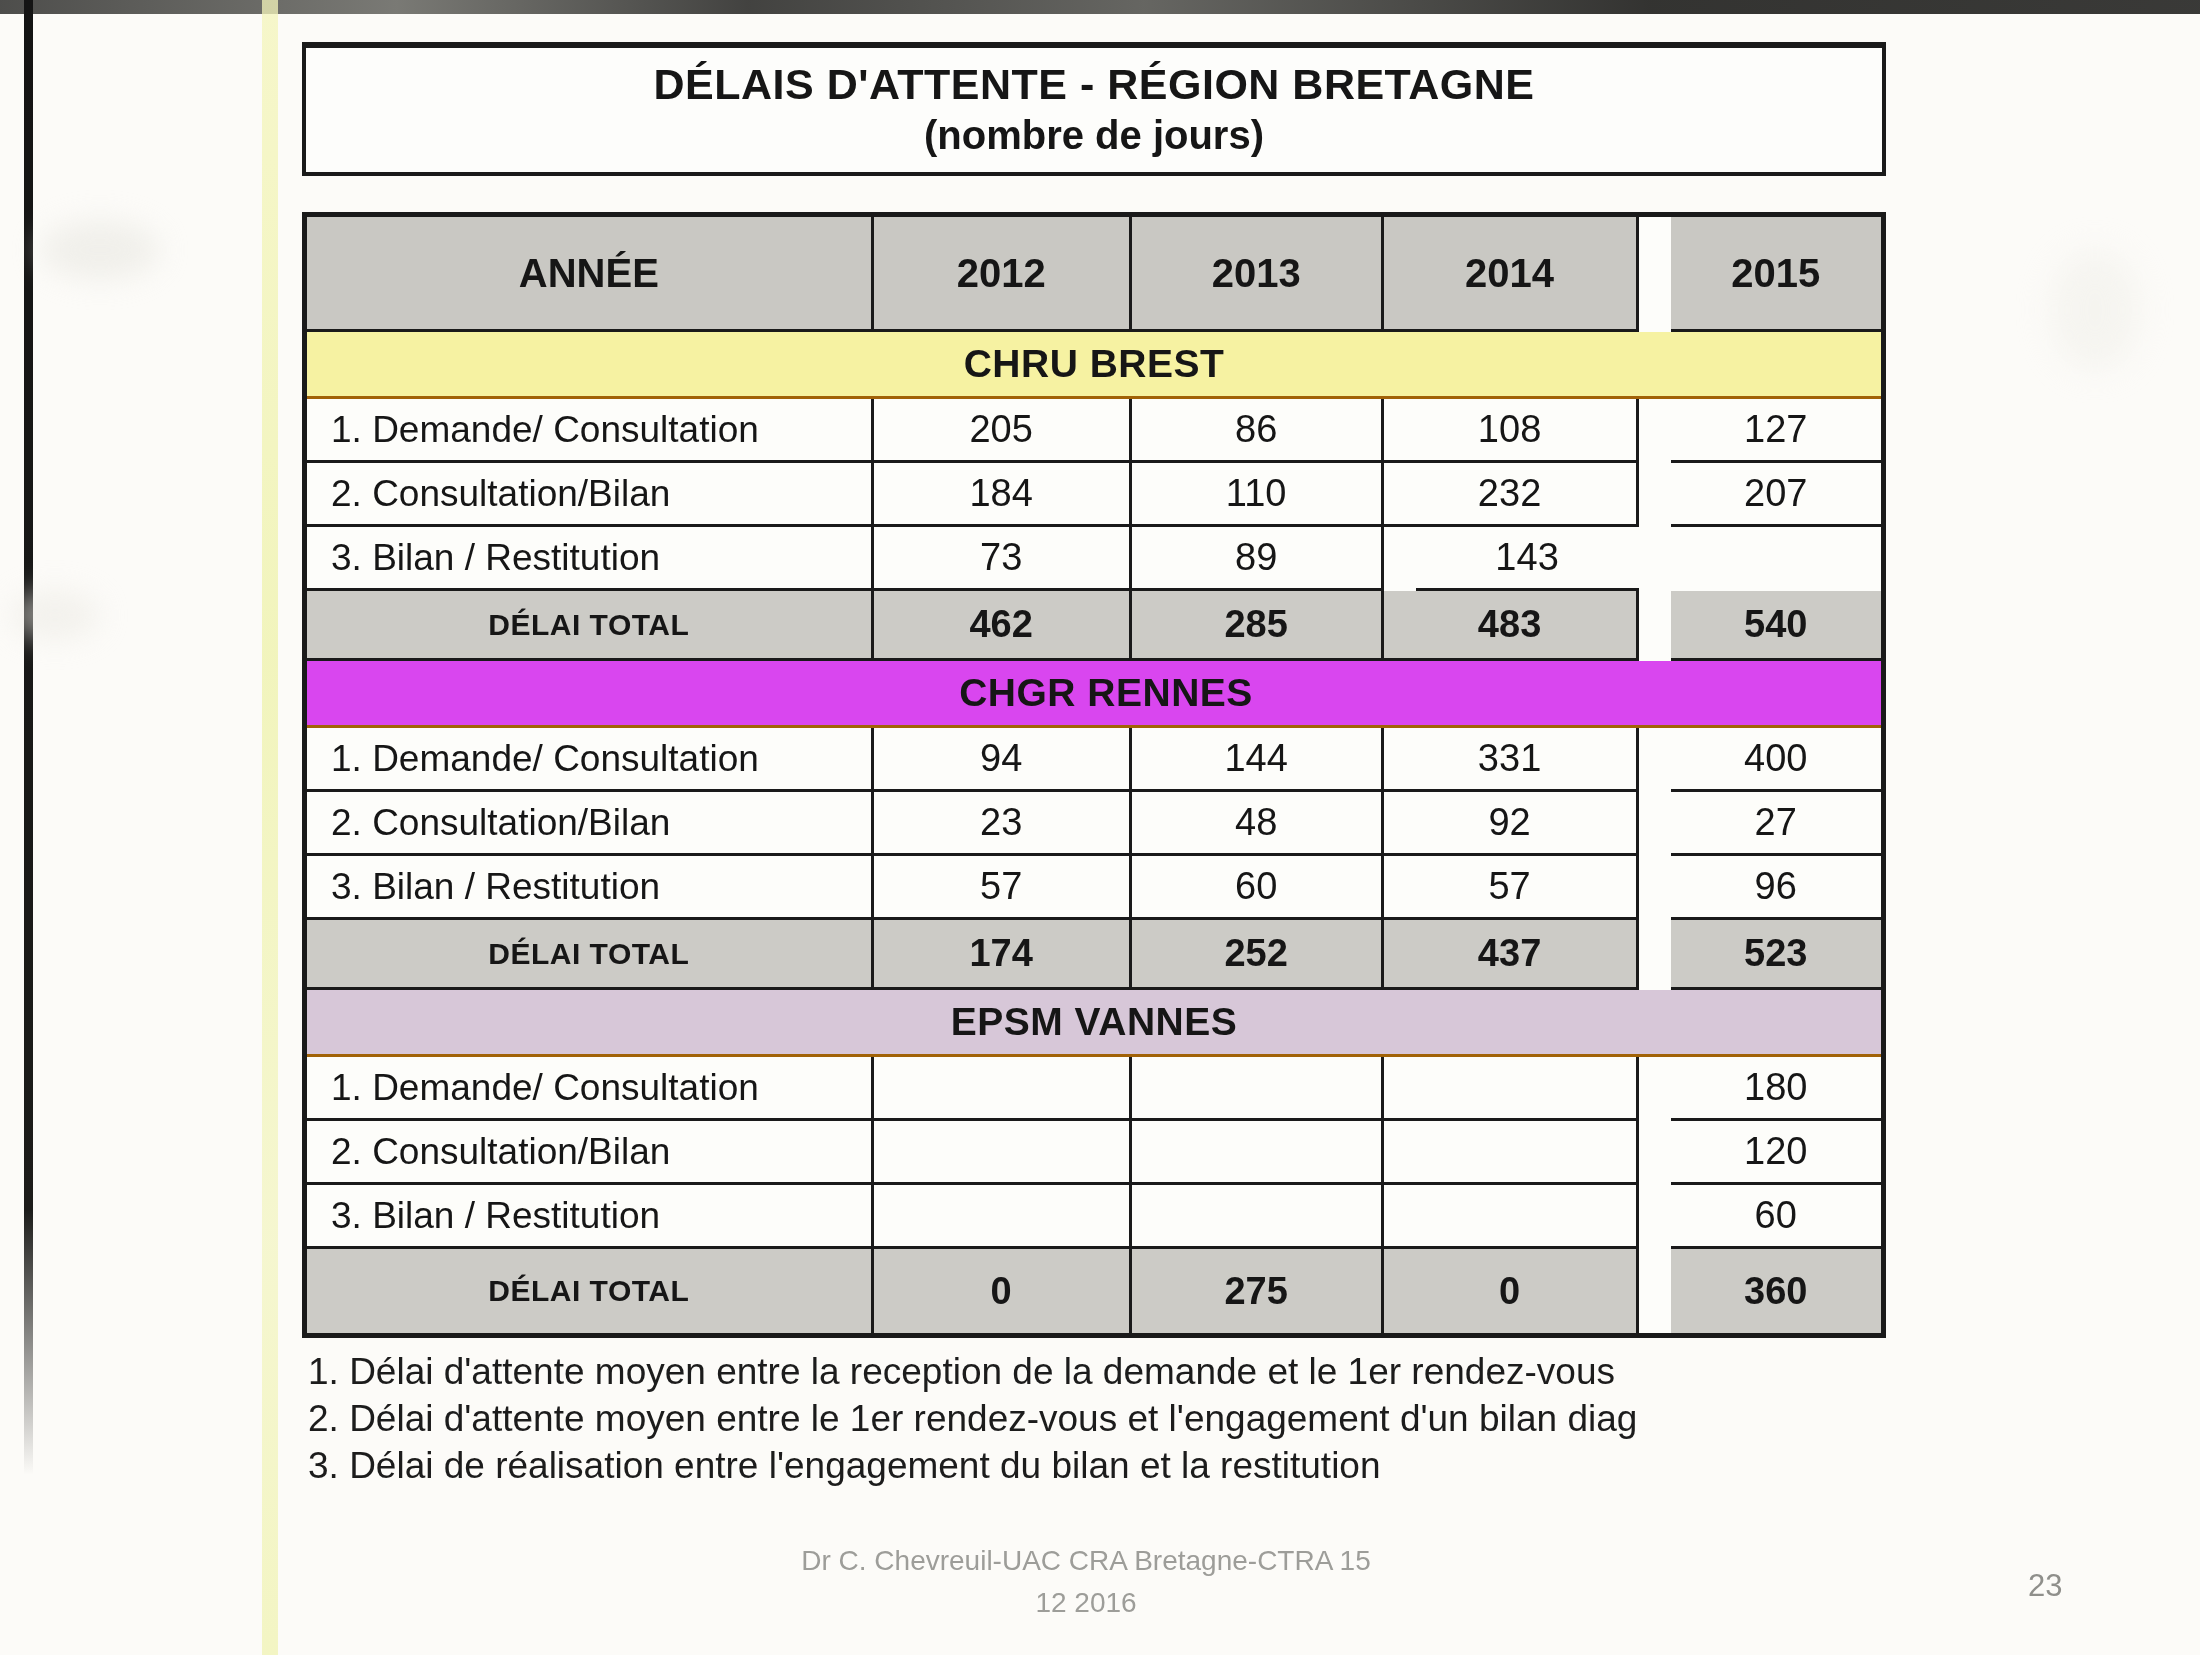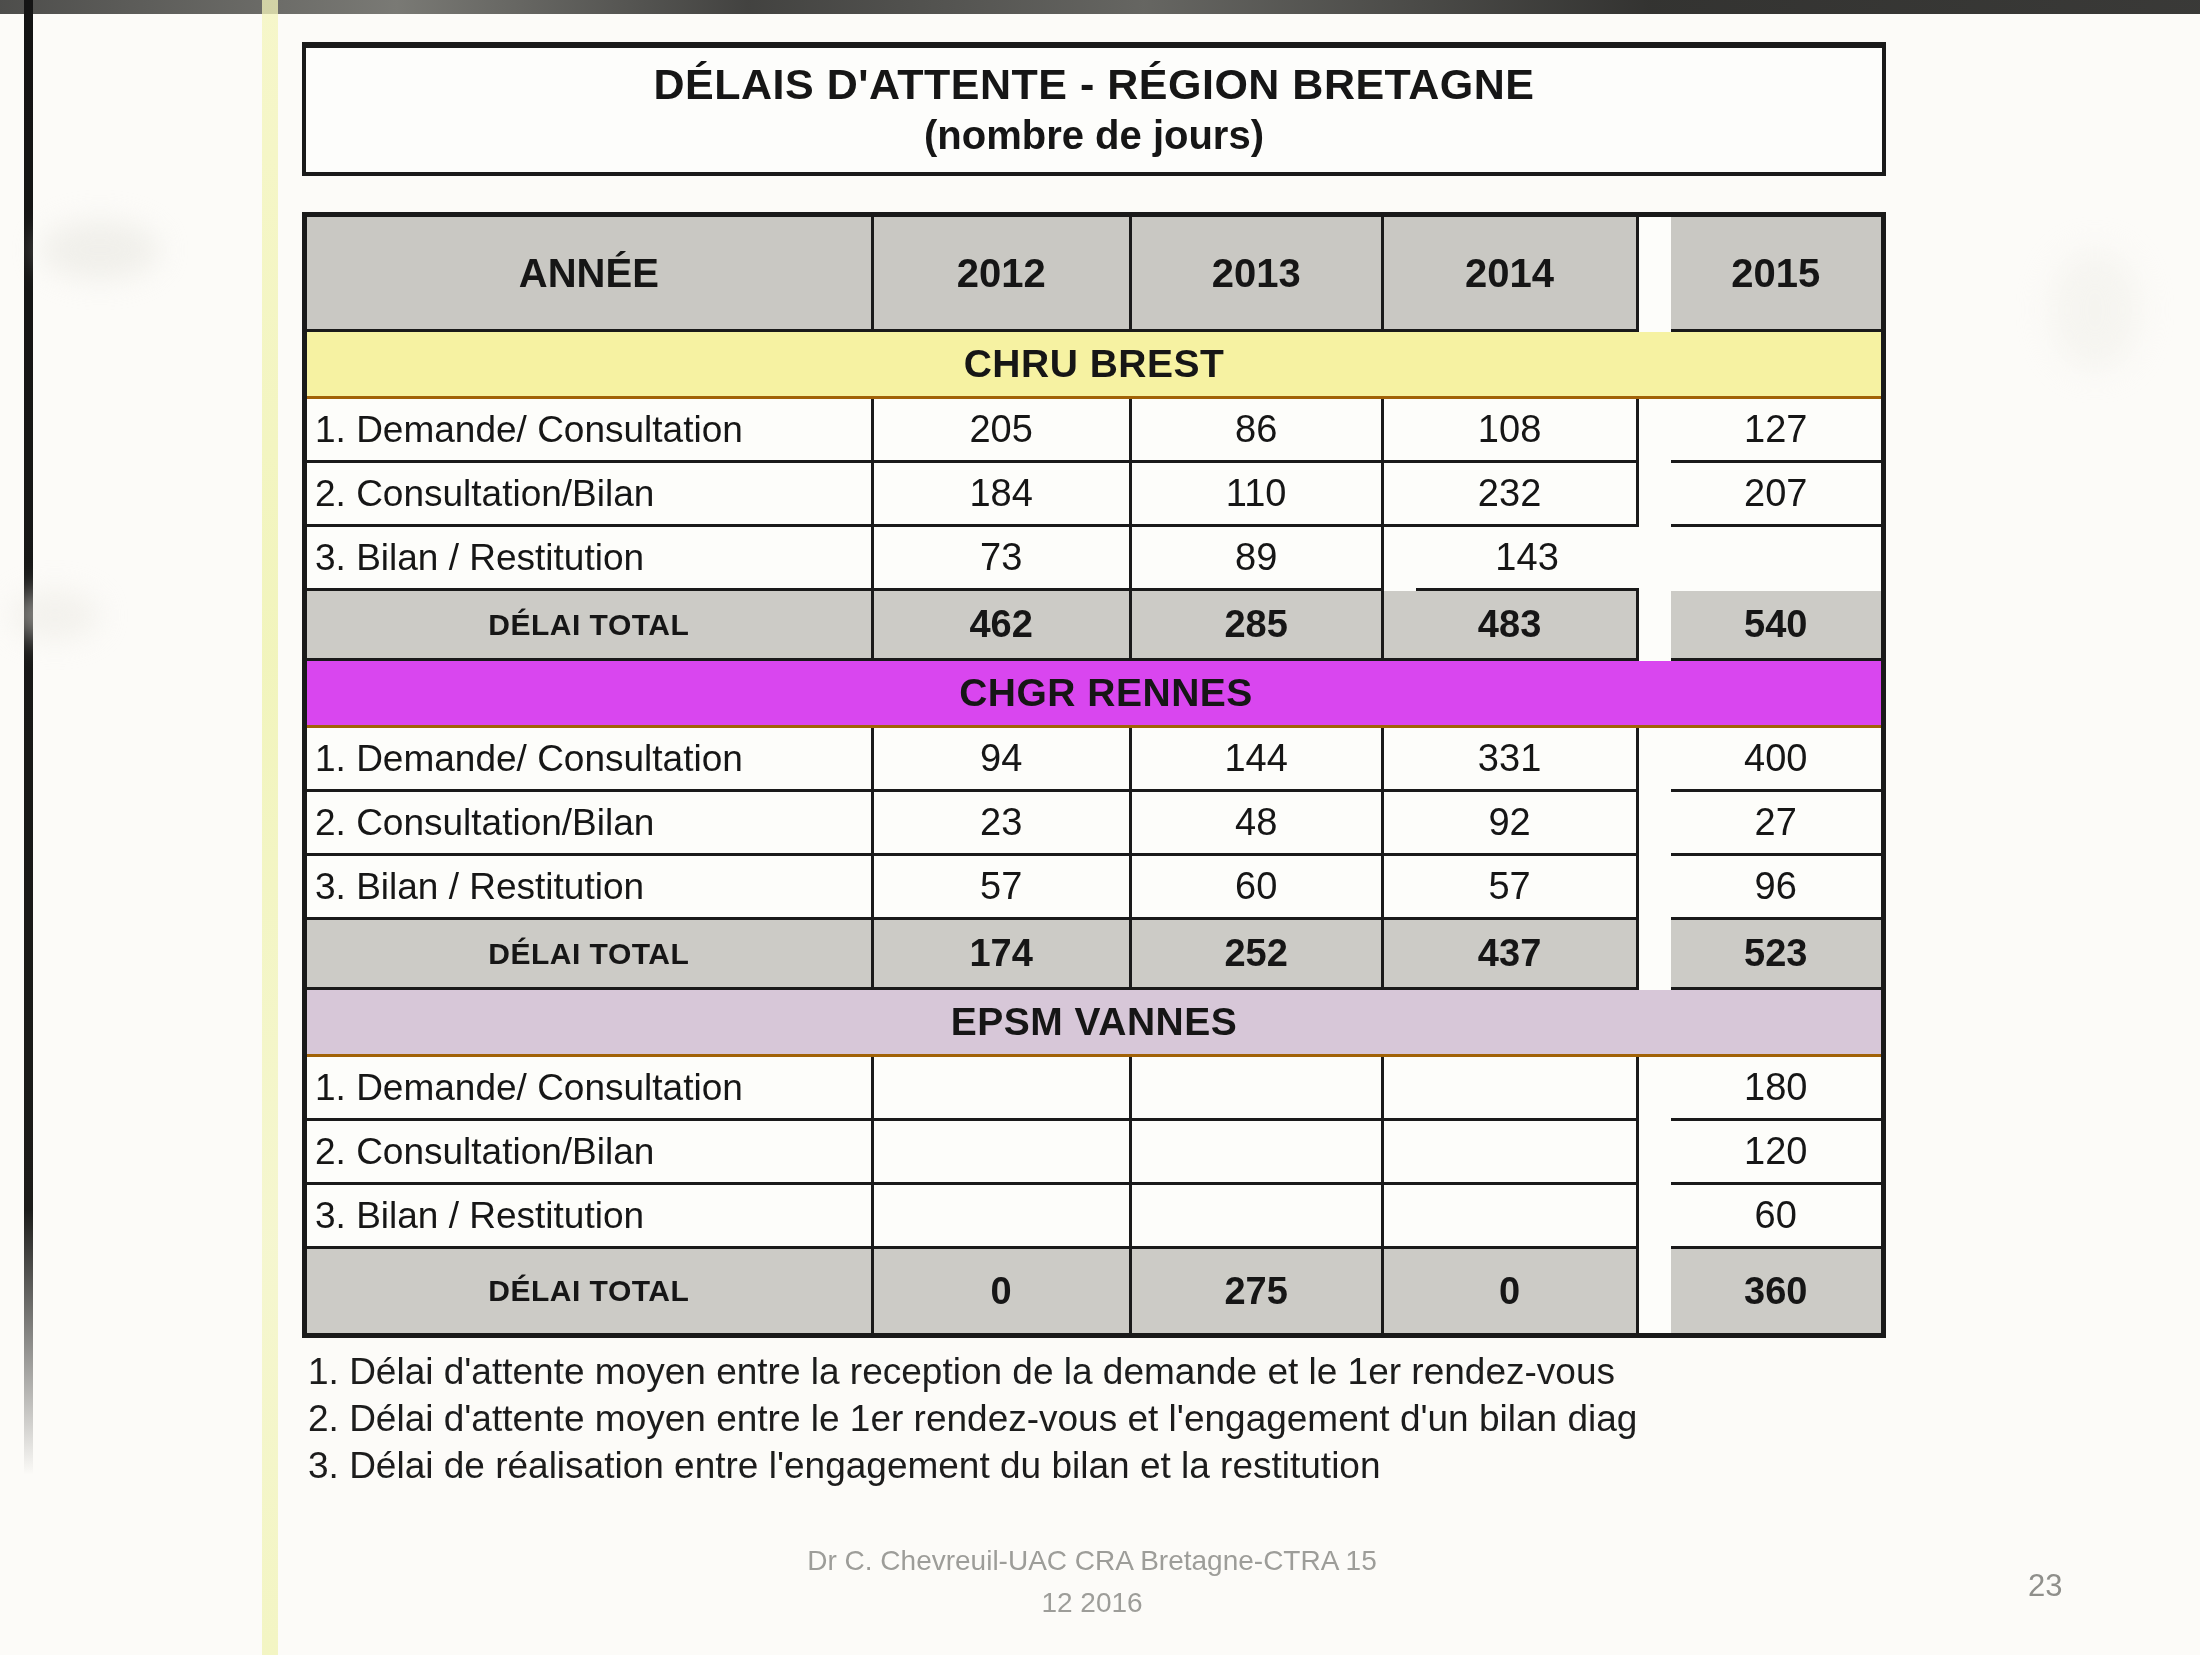--- a/index.html
+++ b/index.html
@@ -72,30 +72,30 @@
     height: 64px; border-right: none; border-bottom: none;
     font-weight: bold; font-size: 39px; letter-spacing: .5px;
     display: flex; align-items: center; justify-content: center;
   }
   .band-brest  { background: #f6f2a2; }
   .band-rennes { background: #d946ef; padding-left: 24px; }
   .band-vannes { background: #d7c7d8; }
 
   .datarow .cell { height: 64px; background: #fdfdfa; }
   .datarow .cell.label {
-    justify-content: flex-start; padding-left: 8px; font-size: 37px;
+    justify-content: flex-start; padding-left: 24px; font-size: 37px;
   }
   .totalrow .cell { height: 70px; background: #cccbc6; font-weight: bold; }
   .totalrow .cell.label { font-size: 30px; letter-spacing: .5px; }
   .totalrow.last .cell { height: 84px; }
 
   .footnotes { margin-top: 10px; padding-left: 6px; }
   .footnote { font-size: 37px; line-height: 47px; color: #1c1c1c; }
 
-  .footer-wrap { position: absolute; left: 300px; top: 1540px; width: 1584px; text-align: center; }
+  .footer-wrap { position: absolute; left: 294px; top: 1540px; width: 1584px; text-align: center; }
   .footer-line { font-size: 28px; color: #9d9d99; line-height: 42px; }
   .page-number {
     position: absolute; left: 2028px; top: 1568px;
     font-size: 31px; color: #8f8f8b;
   }
 </style>
 </head>
 <body>
 
 <div class="scan-top-edge"></div>

